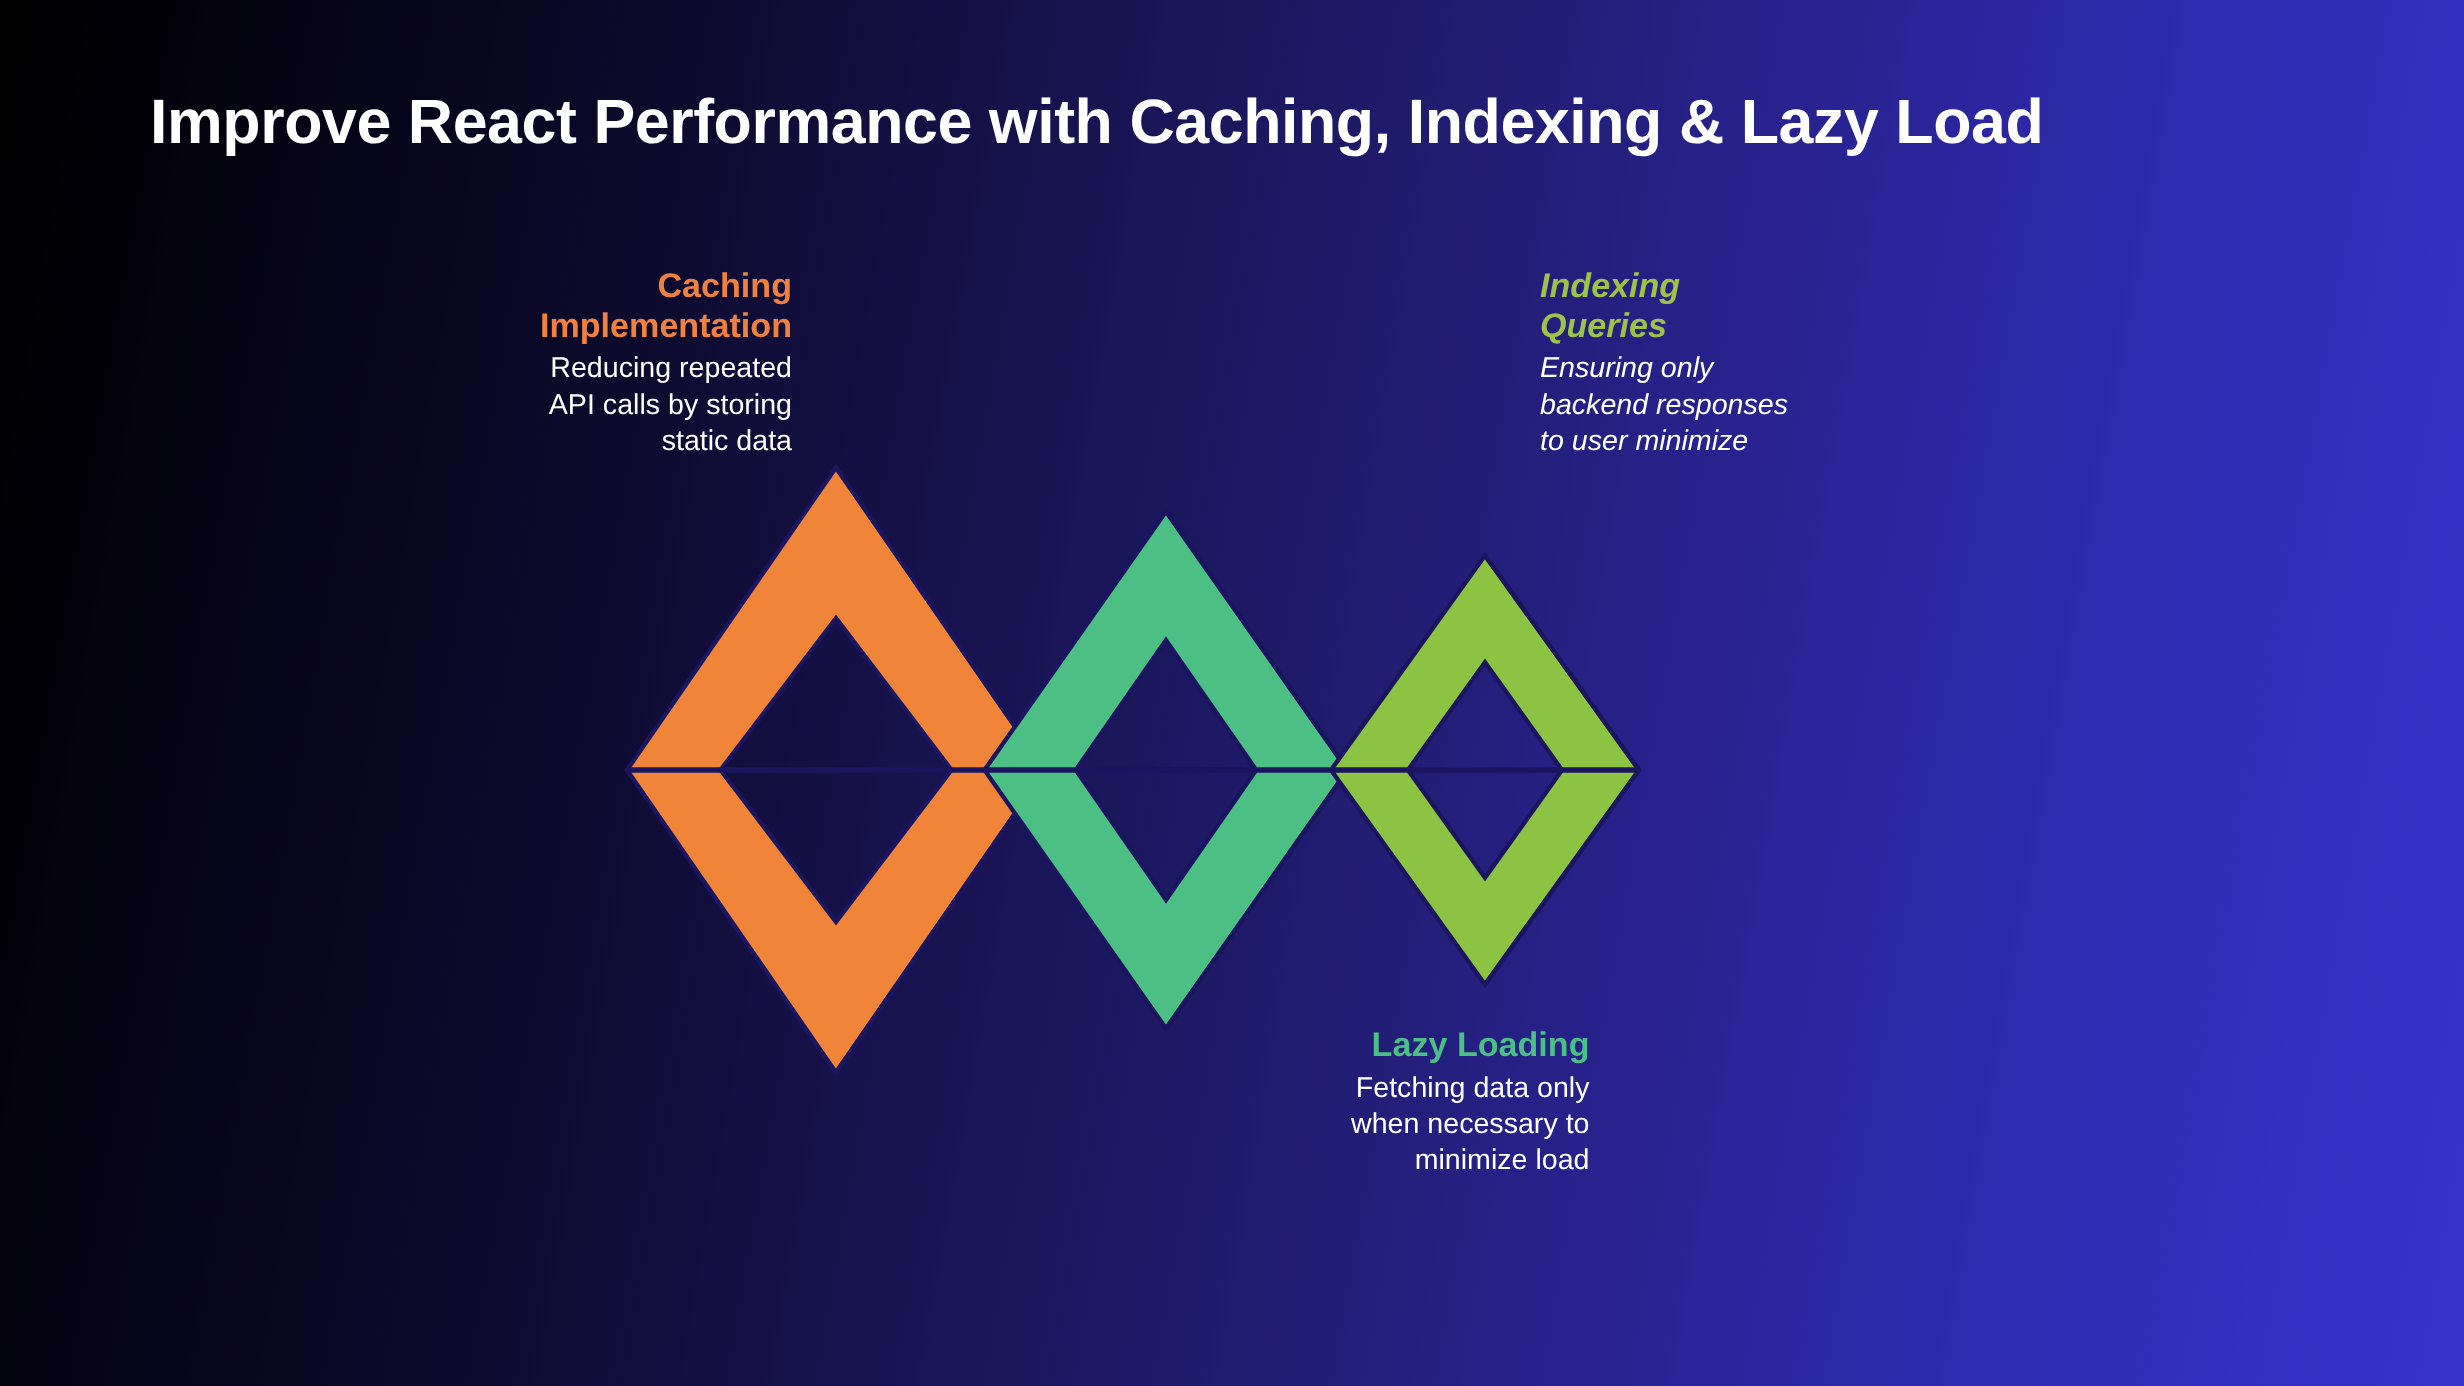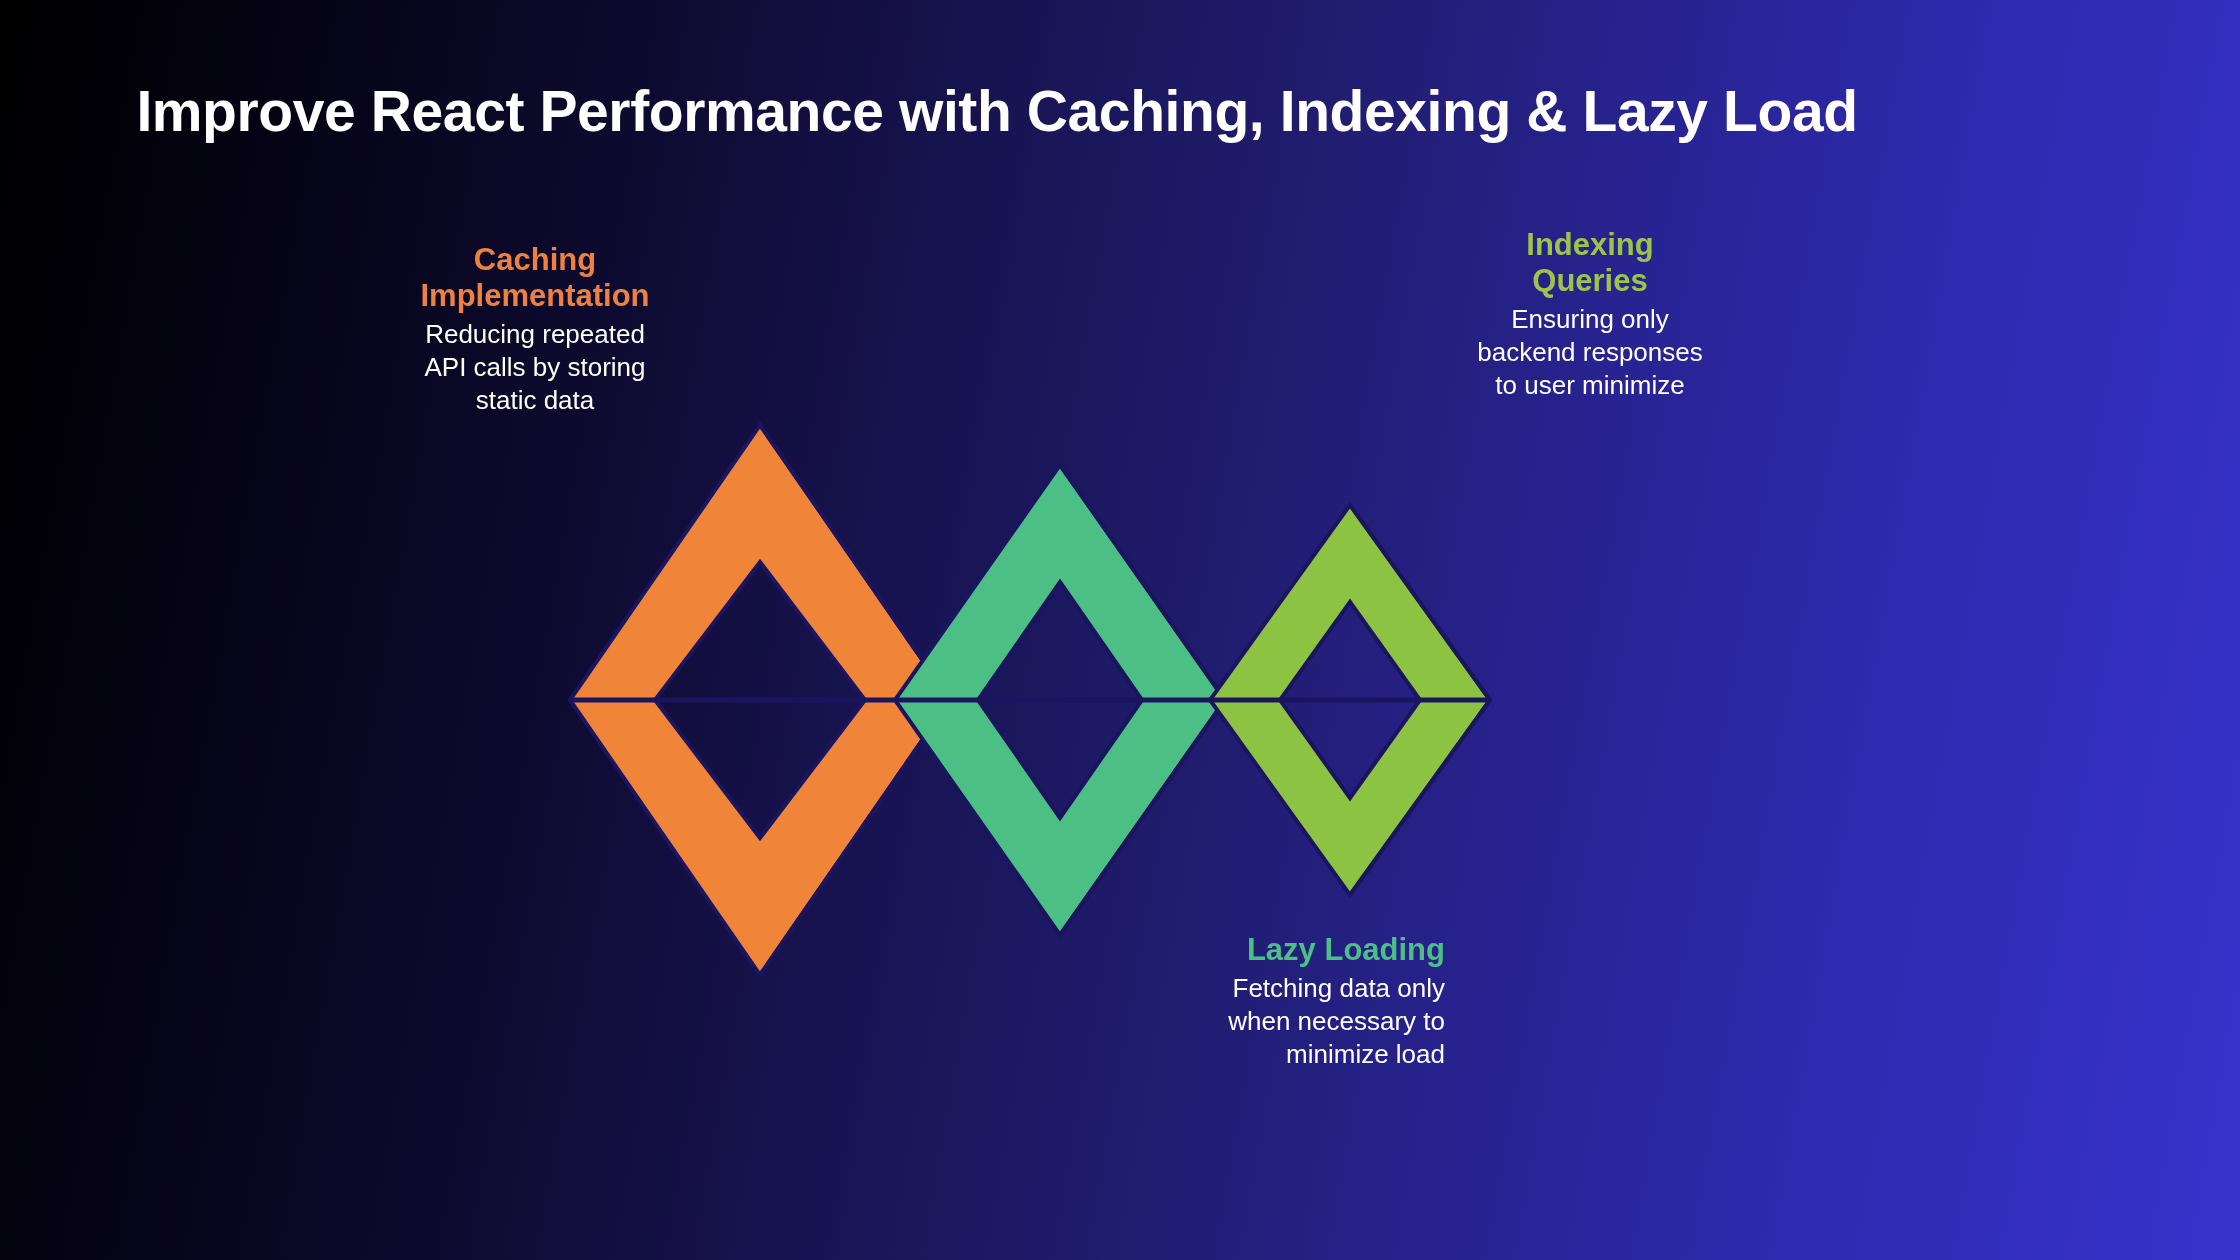--- a/index.html
+++ b/index.html
@@ -61,29 +61,29 @@
     color: #ffffff;
     line-height: 1.27;
     margin: 0;
     font-weight: 400;
   }
 
   #callout-caching {
     left: 350px;
     top: 242px;
     width: 370px;
-    text-align: center;
+    text-align: right;
   }
   #callout-caching .head { color: #ef8140; }
 
   #callout-indexing {
     left: 1400px;
-    top: 227px;
+    top: 242px;
     width: 380px;
-    text-align: center;
+    font-style: italic;
   }
   #callout-indexing .head { color: #9dc348; }
 
   #callout-lazy {
     left: 1045px;
     top: 932px;
     width: 400px;
     text-align: right;
   }
   #callout-lazy .head { color: #4cbf86; }

